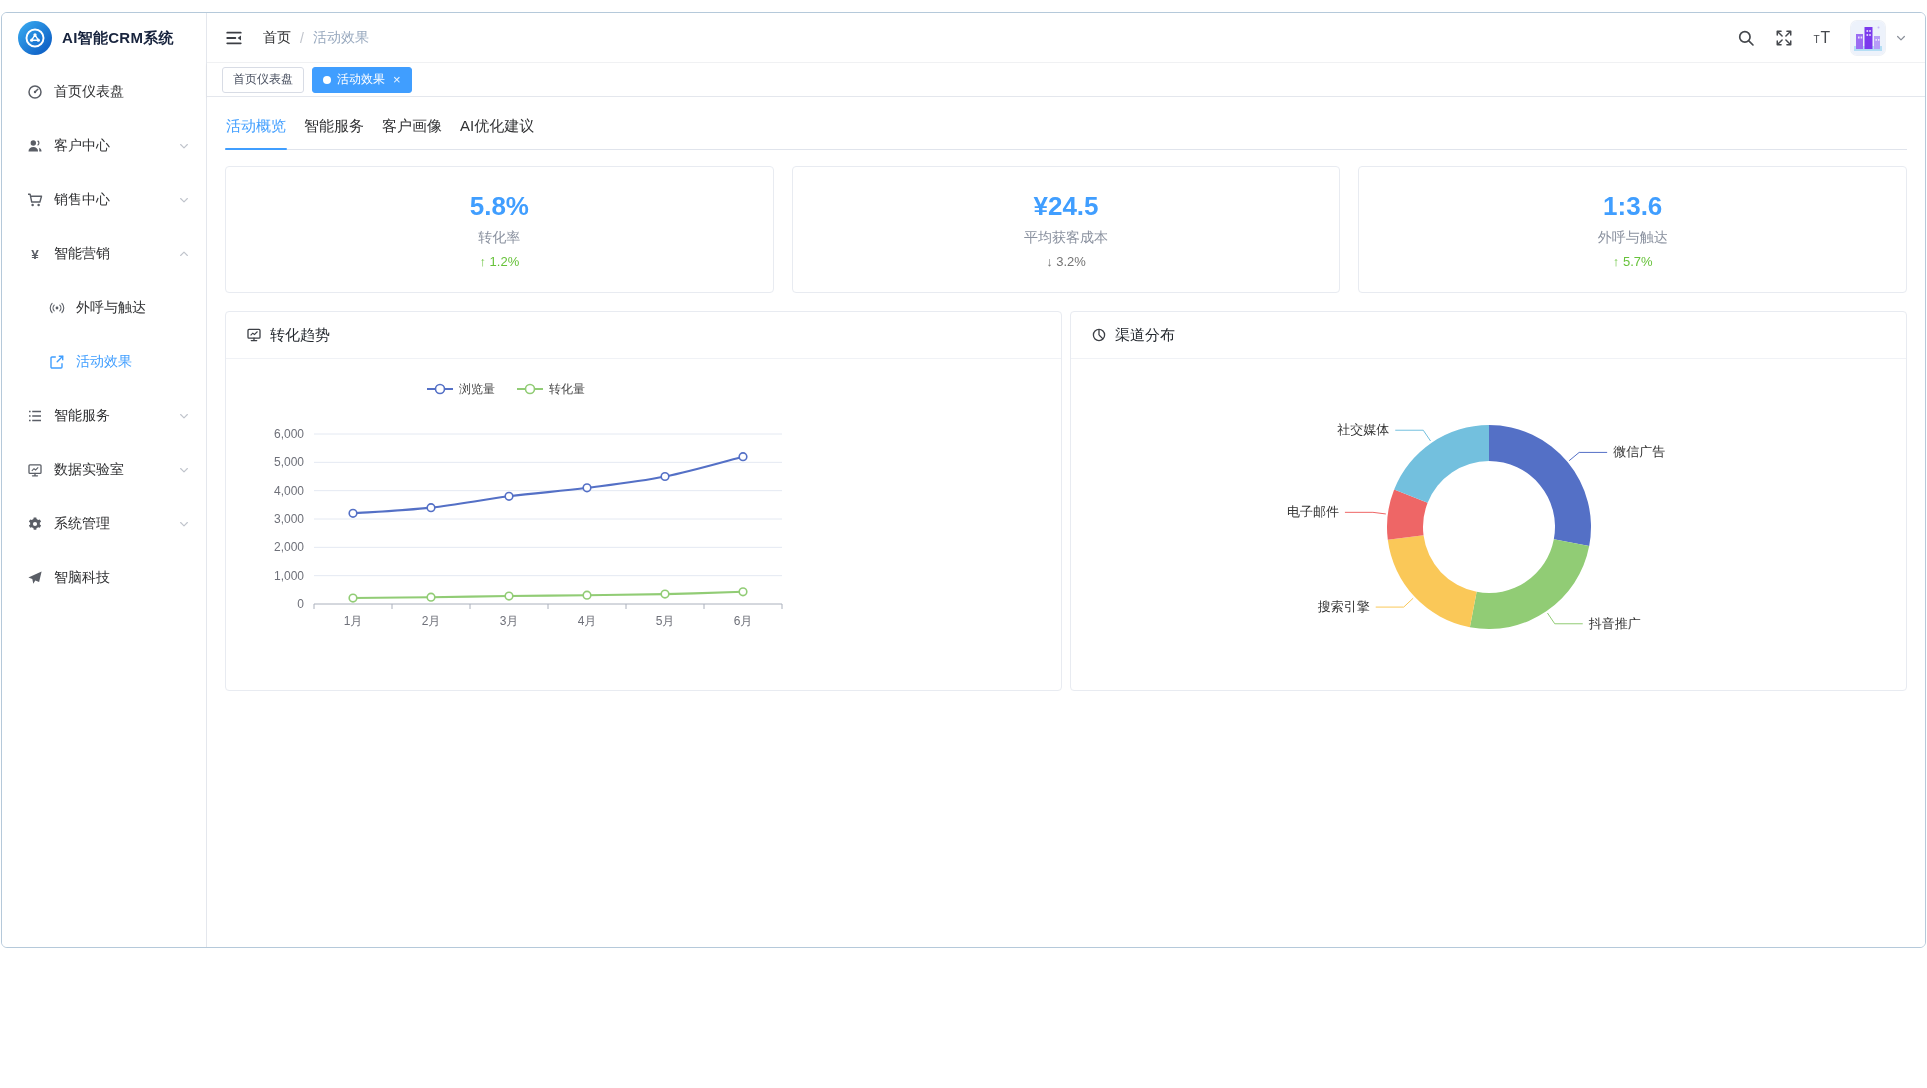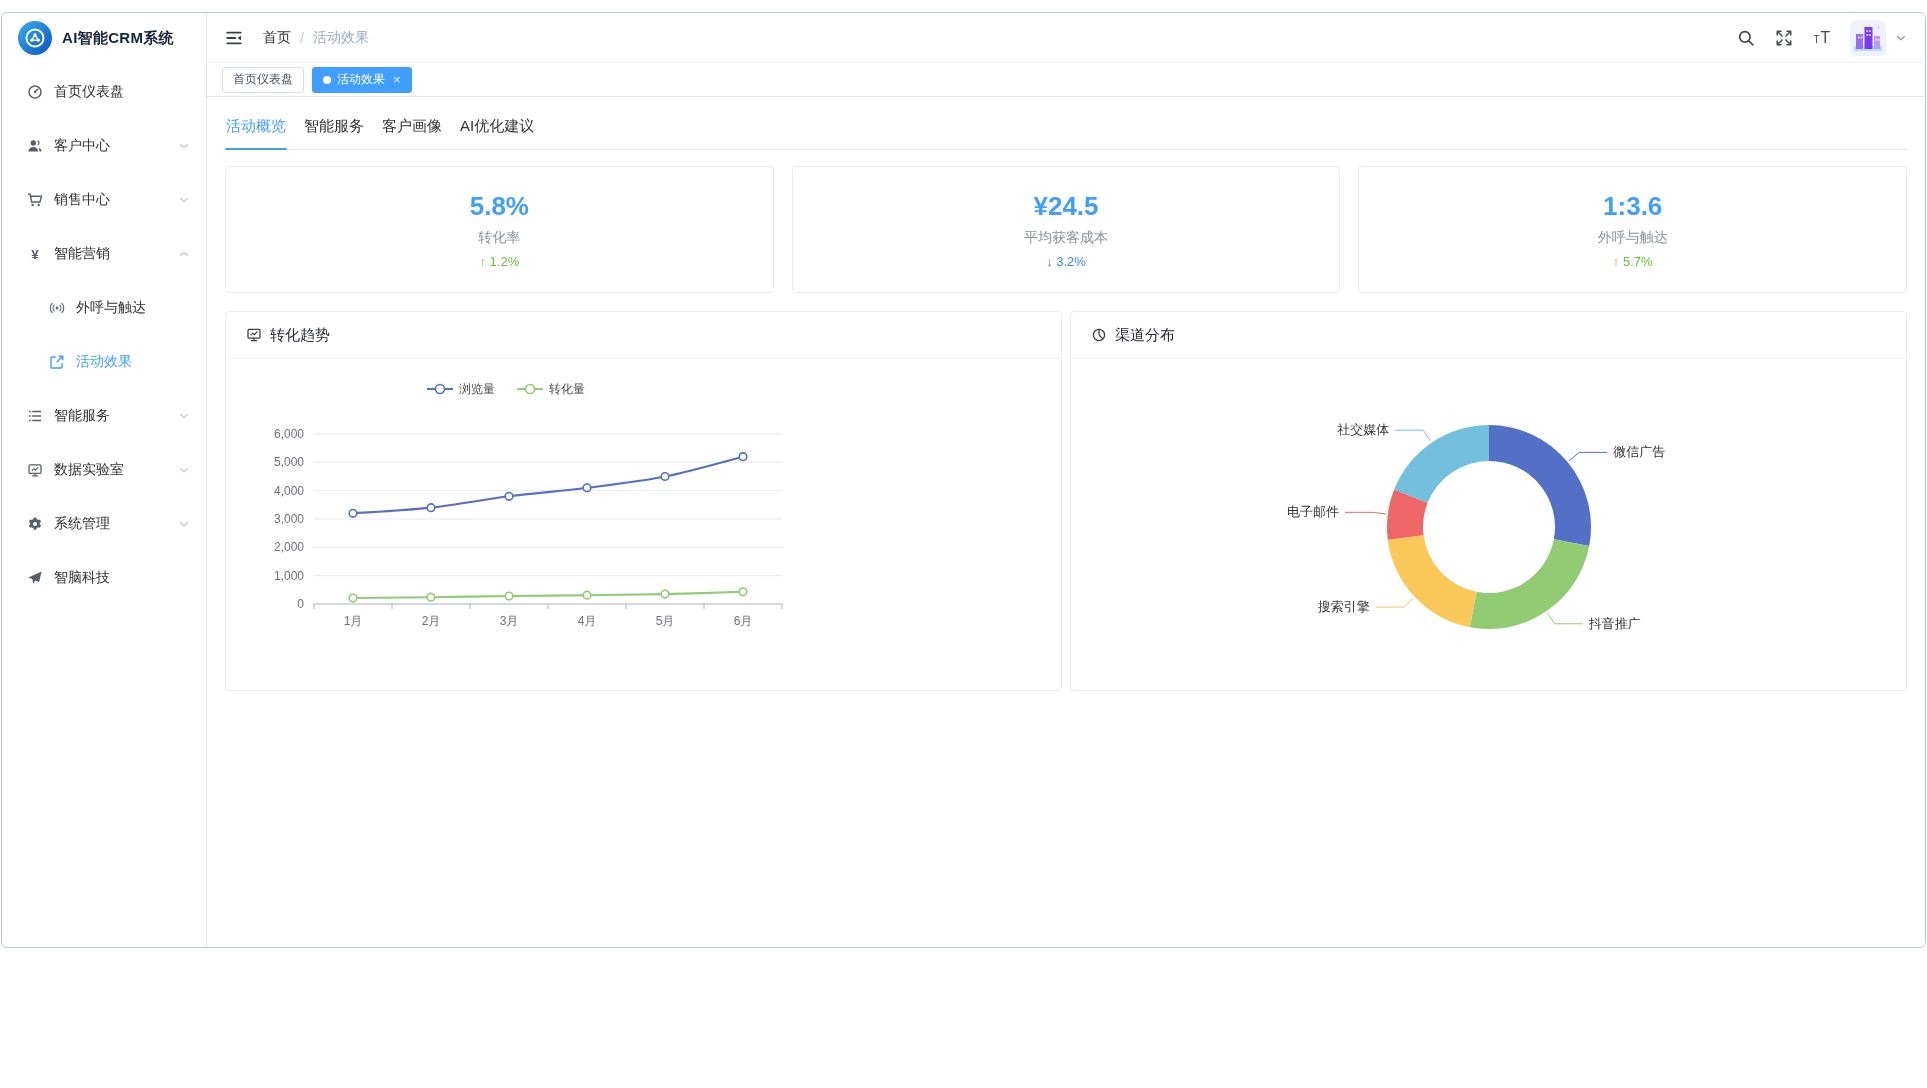--- a/index.html
+++ b/index.html
@@ -63,21 +63,21 @@
   .tab.active { color:#409eff; }
   .tab.active::after { content:""; position:absolute; left:0; right:0; bottom:-1px;
                        height:2px; background:#409eff; border-radius:1px; }
   .cards { display:flex; gap:18px; margin-top:16px; }
   .stat-card { flex:1; height:127px; background:#fff; border:1px solid #e8ebf1; border-radius:4px;
                display:flex; flex-direction:column; align-items:center; justify-content:center; gap:7px; }
   .stat-value { font-size:26px; font-weight:bold; color:#409eff; }
   .stat-label { font-size:14px; color:#8a919f; }
   .stat-trend { font-size:13px; }
   .stat-trend.up { color:#67c23a; }
-  .stat-trend.down { color:#3b82f6; }
+  .stat-trend.down { color:#737373; }
   .panels { display:flex; gap:8px; margin-top:18px; }
   .panel { flex:1; height:380px; background:#fff; border:1px solid #e8ebf1; border-radius:4px;
            display:flex; flex-direction:column; min-width:0; }
   .panel-header { height:47px; flex:0 0 47px; display:flex; align-items:center; gap:8px;
                   padding:0 20px; border-bottom:1px solid #f0f2f6; font-size:15px; color:#24292f; }
   .panel-header .p-icon { display:inline-flex; color:#3c3f45; }
   .panel-header .p-icon svg { width:16px; height:16px; }
   .panel-body { flex:1; position:relative; overflow:hidden; }
   .panel-body svg { display:block; }
   #pie-chart { margin:0 auto; }

